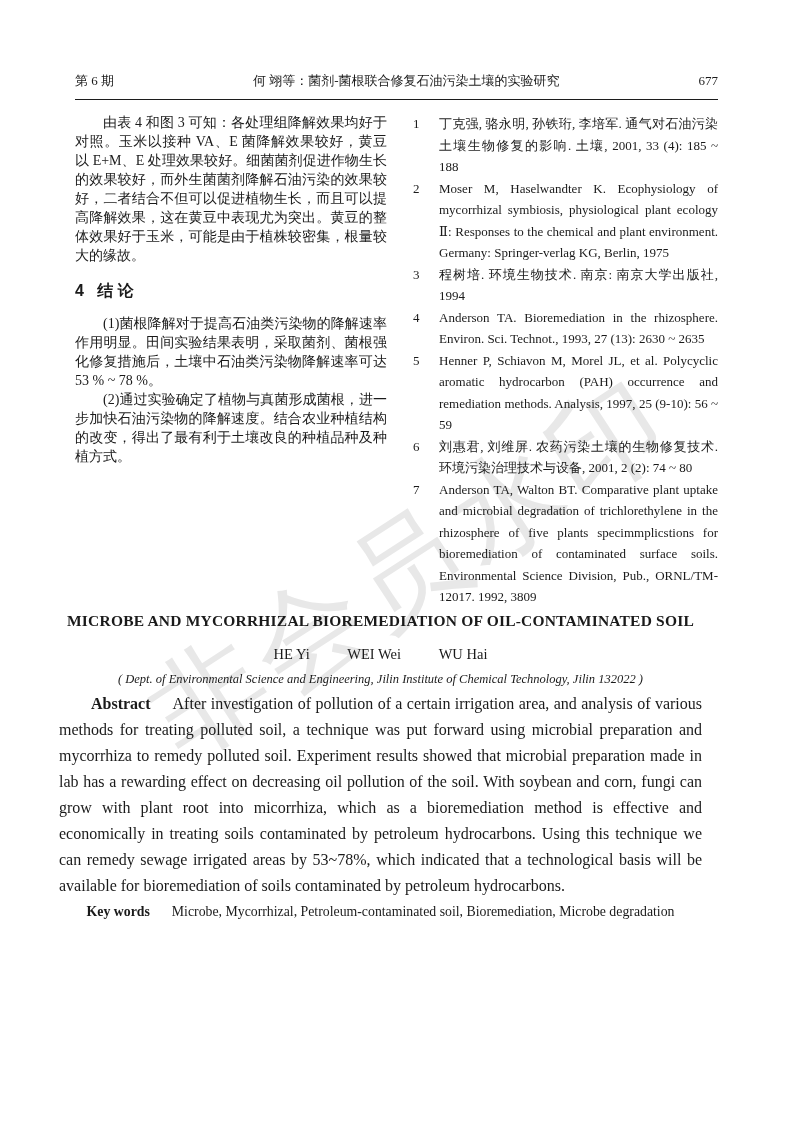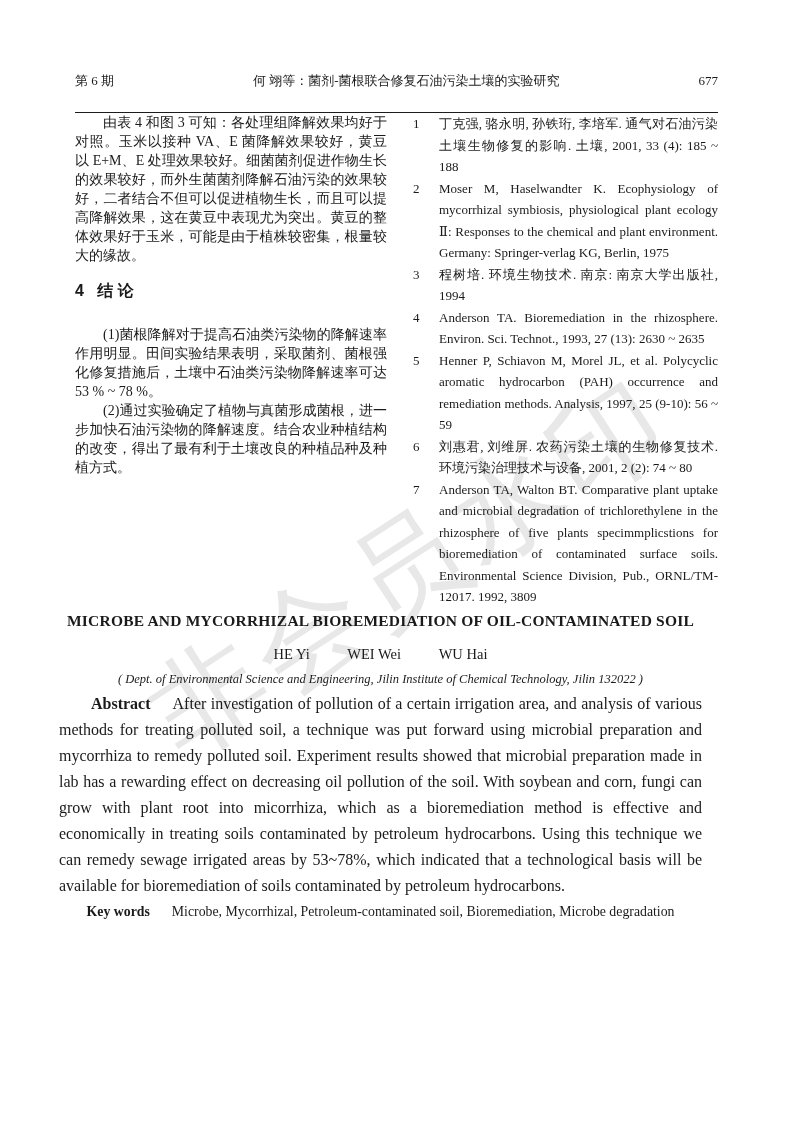--- a/index.html
+++ b/index.html
@@ -28,21 +28,21 @@
   }
   .content { position: relative; z-index: 1; }
   
   .header {
     position: absolute;
     left: 75px; right: 75px; top: 72px;
     display: flex;
     justify-content: space-between;
     align-items: baseline;
     font-size: 13px;
-    padding-bottom: 22px;
+    padding-bottom: 9px;
     border-bottom: 1.5px solid #1c1c1c;
   }
   .header .running-title { flex: 1; text-align: center; }
   
   .columns {
     position: absolute;
     left: 75px; top: 113px;
     width: 643px;
     display: flex;
     gap: 26px;
@@ -52,21 +52,21 @@
   .zh-para {
     font-size: 14px;
     line-height: 19px;
     text-align: justify;
     text-indent: 2em;
   }
   .section-heading {
     font-family: "Liberation Sans", "DejaVu Sans", sans-serif;
     font-weight: bold;
     font-size: 16px;
-    margin: 16px 0 23px 0;
+    margin: 16px 0 12px 0;
     white-space: pre;
   }
   .refs-heading {
     font-family: "Liberation Sans", "DejaVu Sans", sans-serif;
     font-weight: bold;
     font-size: 14.5px;
     margin: 2px 0 14px 0;
   }
   .ref-item {
     display: flex;

